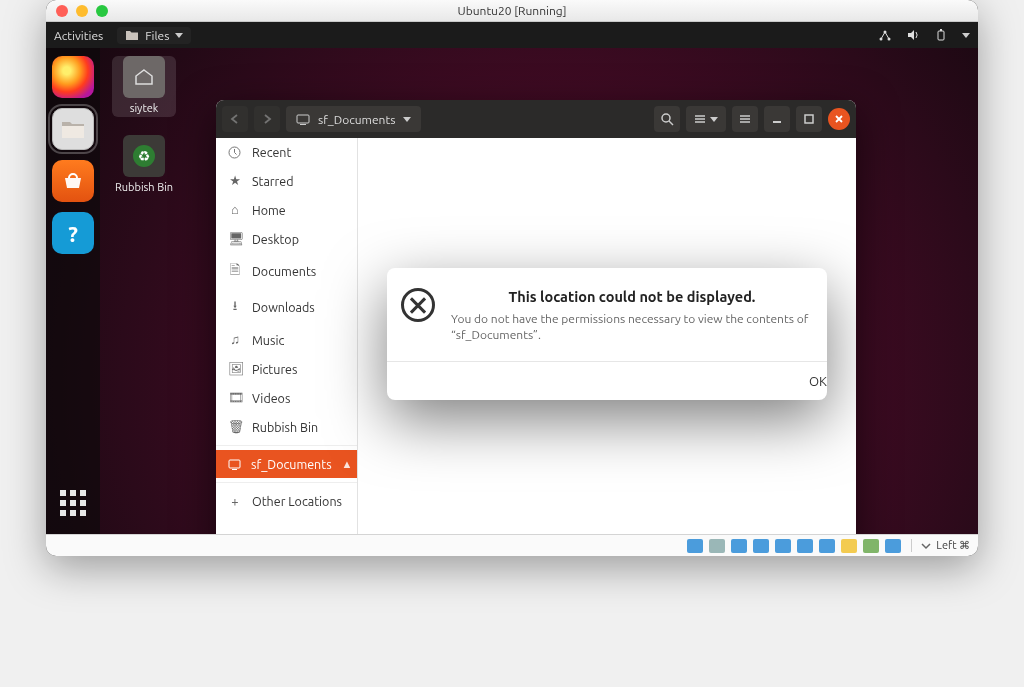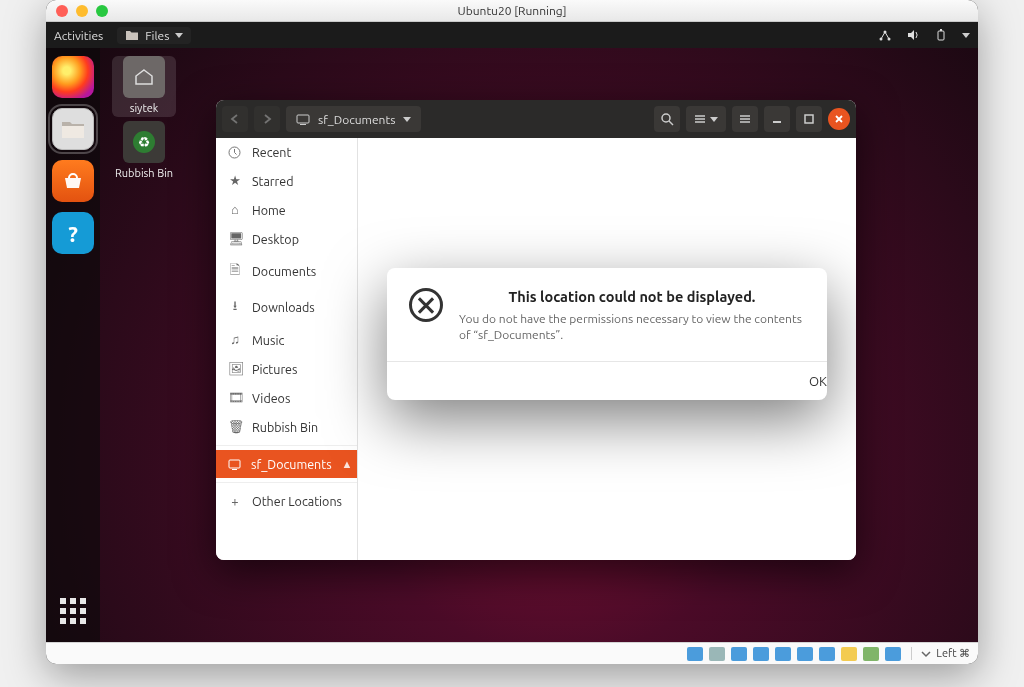--- a/index.html
+++ b/index.html
@@ -1,20 +1,20 @@
 <!DOCTYPE html>
 <html><head>
 <meta charset="utf-8">
 <style>
   * { box-sizing: border-box; margin: 0; padding: 0; font-family: Ubuntu, "Segoe UI", sans-serif; }
   html, body { width: 1024px; height: 687px; background: #f0f0f0; overflow: hidden; }
 
   
   .mac-window {
-    position: absolute; top: 0; left: 46px; width: 932px; height: 664px;
+    position: absolute; top: 0; left: 46px; width: 932px; height: 556px;
     border-radius: 10px; overflow: hidden; box-shadow: 0 12px 40px rgba(0,0,0,.35);
     background: #1e1e1e;
   }
   .mac-titlebar {
     height: 22px; background: linear-gradient(#fafafa,#e8e8e8);
     display: flex; align-items: center; position: relative;
     border-bottom: 1px solid #c9c9c9;
   }
   .mac-lights { display:flex; gap:8px; padding-left:10px; }
   .mac-light { width:12px; height:12px; border-radius:50%; }
@@ -49,21 +49,21 @@
   .dock .software{background:linear-gradient(#ff7b1e,#e35210);}
   .dock .help{background:#159bd6; color:#fff; font-weight:bold; font-size:22px;}
   .apps-grid {
     position:absolute; bottom:10px; left:6px; width:42px; height:42px;
     display:grid; grid-template-columns:repeat(3,6px); grid-template-rows:repeat(3,6px); gap:4px;
     align-content:center; justify-content:center;
   }
   .apps-grid span{background:#e8e8e8;}
 
   
-  .desktop-icons{position:absolute; top:34px; left:66px; display:flex; flex-direction:column; gap:4px; color:#eee; font-size:11px;}
+  .desktop-icons{position:absolute; top:34px; left:66px; display:flex; flex-direction:column; gap:18px; color:#eee; font-size:11px;}
   .di{width:64px; text-align:center;}
   .di .glyph{width:42px;height:42px;margin:0 auto 4px;border-radius:6px;display:flex;align-items:center;justify-content:center;background:#4b4844;color:#ddd;}
   .di.sel .glyph{background:#6d6867}
   .di.sel{background:rgba(255,255,255,.12); border-radius:6px; padding-bottom:3px;}
   .di.trash .glyph{background:#3c3a37;}
   .recycle-badge{width:22px;height:22px;border-radius:50%;background:#2e7d32;color:#fff;display:flex;align-items:center;justify-content:center;font-size:14px;}
 
   
   .nautilus {
     position:absolute; top:78px; left:170px; width:640px; height:460px;
@@ -84,21 +84,21 @@
   .sb-sep{height:1px;background:#eee;margin:4px 0;}
   .sb-eject{margin-left:auto;opacity:.85;font-size:11px;}
   .content{flex:1;background:#fff;position:relative;}
 
   
   .dialog{
     position:absolute; top:130px; left:50%; transform:translateX(-50%);
     width:440px; background:#fff; border-radius:8px; box-shadow:0 20px 60px rgba(0,0,0,.5);
     overflow:hidden;
   }
-  .dlg-body{display:flex; gap:16px; padding:20px 22px 18px;}
+  .dlg-body{display:flex; gap:16px; padding:20px 14px 18px;}
   .dlg-icon{width:34px;height:34px;border:3px solid #333;border-radius:50%;flex:0 0 auto;display:flex;align-items:center;justify-content:center;}
   .dlg-icon::before,.dlg-icon::after{content:"";position:absolute;width:20px;height:3px;background:#333;}
   .dlg-icon{position:relative}
   .dlg-icon::before{transform:rotate(45deg)}
   .dlg-icon::after{transform:rotate(-45deg)}
   .dlg-text h3{font-size:14.5px;font-weight:700;color:#222;margin-bottom:6px;text-align:center;}
   .dlg-text p{font-size:12px;color:#666;line-height:1.35;}
   .dlg-actions{border-top:1px solid #e6e6e6; text-align:right; padding:12px 0; font-size:13px; color:#333;}
 
   

